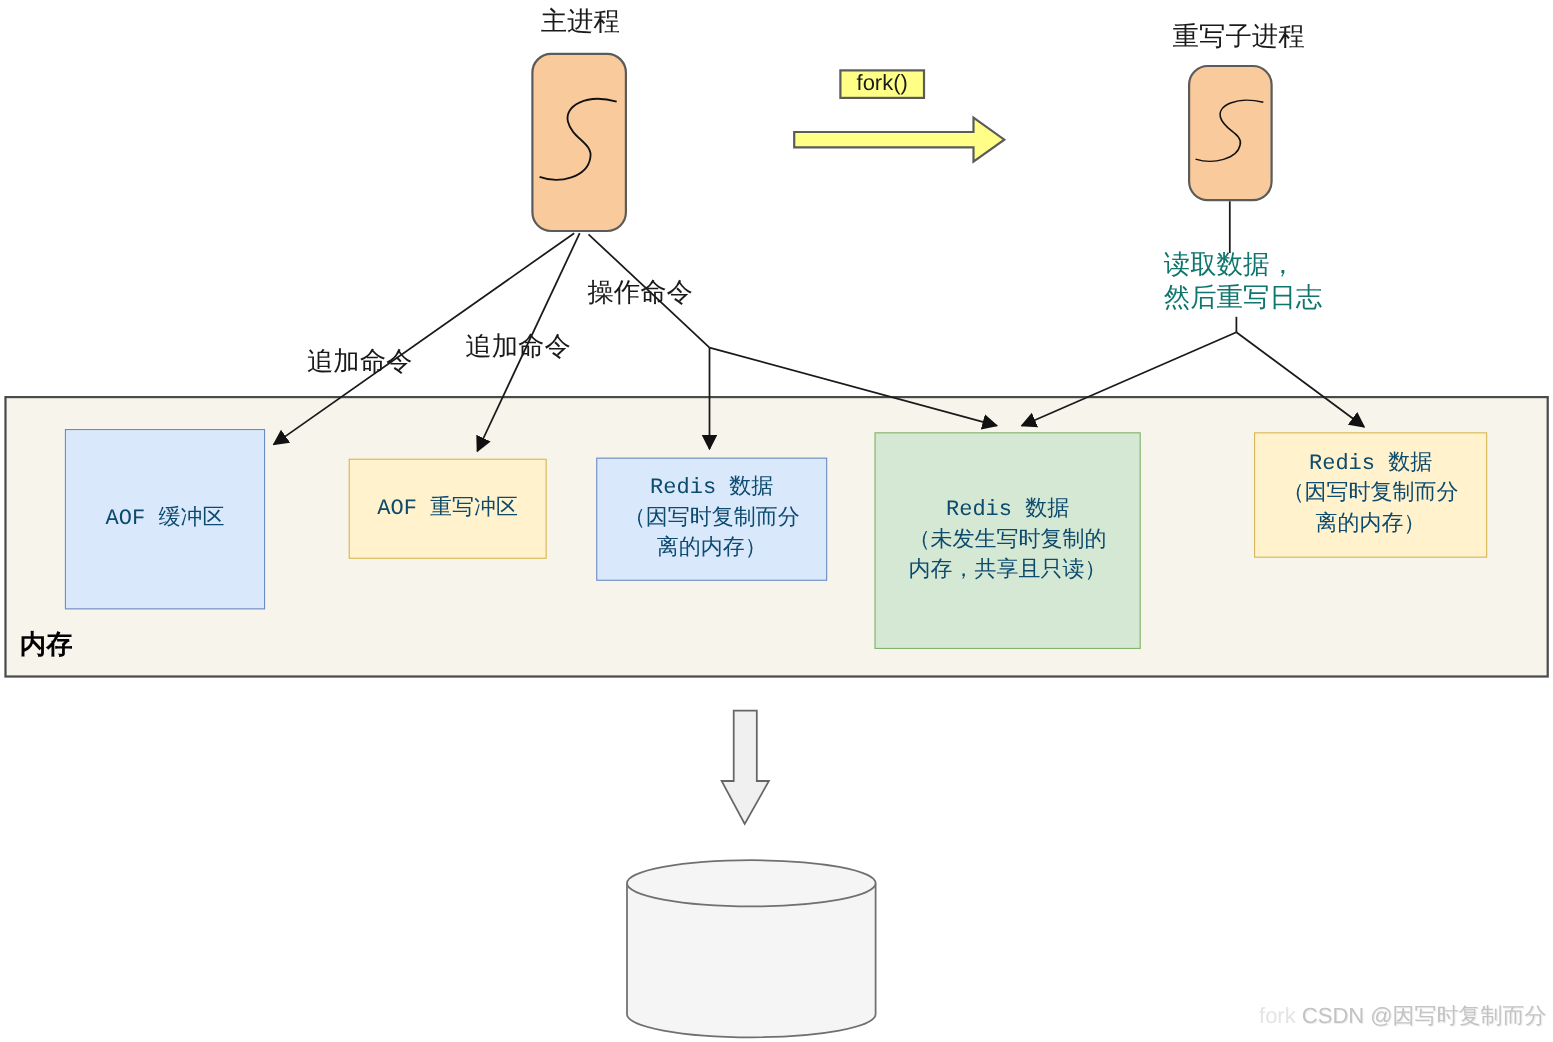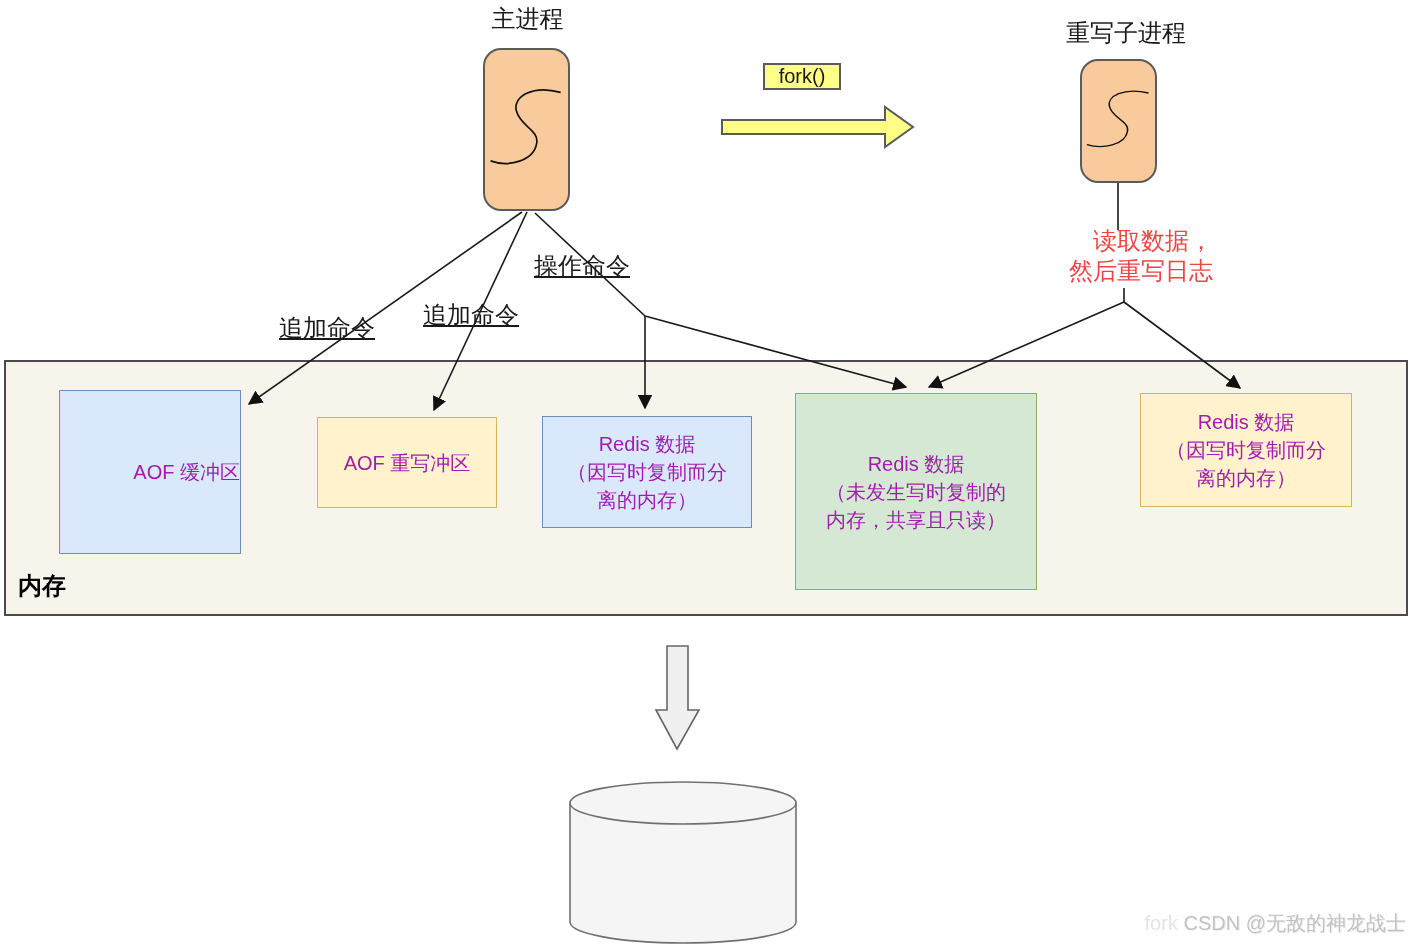--- a/index.html
+++ b/index.html
@@ -21,28 +21,27 @@
   .node-title {
     font-size: 24px;
     text-align: center;
     white-space: nowrap;
     color: #1a1a1a;
   }
   .edge-label {
     font-size: 24px;
     white-space: nowrap;
     color: #1a1a1a;
-    text-decoration: underline;
   }
   .edge-label-multiline {
     font-size: 24px;
     line-height: 30px;
-    text-align: right;
+    text-align: left;
     white-space: pre-line;
-    color: #ef4444;
+    color: #0f766e;
   }
 
   
   .process-node {
     background: #f9cb9c;
     border: 2px solid #5b5b5b;
     border-radius: 18px;
     box-sizing: border-box;
   }
   .process-node svg { display: block; width: 100%; height: 100%; }
@@ -74,21 +73,22 @@
   
   .data-box {
     box-sizing: border-box;
     display: flex;
     align-items: center;
     justify-content: center;
     text-align: center;
     font-size: 20px;
     line-height: 28px;
     white-space: pre-line;
-    color: #a21caf;
+    color: #0c4a6e;
+    font-family: Liberation Mono, monospace;
   }
   .box-blue   { background: #dae8fc; border: 1.5px solid #6c8ebf; }
   .box-yellow { background: #fff2cc; border: 1.5px solid #d6b656; }
   .box-green  { background: #d5e8d4; border: 1.5px solid #82b366; }
 
   
   .disk-label {
     font-size: 24px;
     text-align: center;
     color: #1a1a1a;
@@ -109,21 +109,21 @@
 </style>
 </head>
 <body>
 
 <div id="canvas">
 
   <div class="abs memory-region" style="left:4px; top:360px; width:1404px; height:256px;">
     <span class="memory-label">内存</span>
   </div>
 
-  <div class="abs data-box box-blue" style="left:59px; top:390px; width:182px; height:164px;justify-content:flex-end;">
+  <div class="abs data-box box-blue" style="left:59px; top:390px; width:182px; height:164px;">
     <span>AOF 缓冲区</span>
   </div>
 
   <div class="abs data-box box-yellow" style="left:317px; top:417px; width:180px; height:91px;align-items:center;">
     <span>AOF 重写冲区</span>
   </div>
 
   <div class="abs data-box box-blue" style="left:542px; top:416px; width:210px; height:112px;">
     <span>Redis 数据
 （因写时复制而分
@@ -168,21 +168,21 @@
 
   <div class="abs edge-label" style="left:534px; top:250px;">操作命令</div>
 
   <div class="abs edge-label-multiline" style="left:1058px; top:226px; width:155px;">读取数据，
 然后重写日志</div>
 
   <div class="abs disk-label" style="left:570px; top:870px; width:226px;">硬盘</div>
 
   <div class="watermark">
     <span class="ghost">fork</span>
-    <span class="main">CSDN @无敌的神龙战士</span>
+    <span class="main">CSDN @因写时复制而分</span>
   </div>
 
   <svg class="overlay" width="1412" height="947" viewBox="0 0 1412 947">
     <defs>
       <marker id="arr" viewBox="0 0 10 10" refX="9" refY="5" markerWidth="9" markerHeight="9" orient="auto-start-reverse">
         <path d="M0,0 L10,5 L0,10 z" fill="#111"></path>
       </marker>
     </defs>
 
     <line x1="522" y1="212" x2="249" y2="404" stroke="#1a1a1a" stroke-width="1.6" marker-end="url(#arr)"></line>

